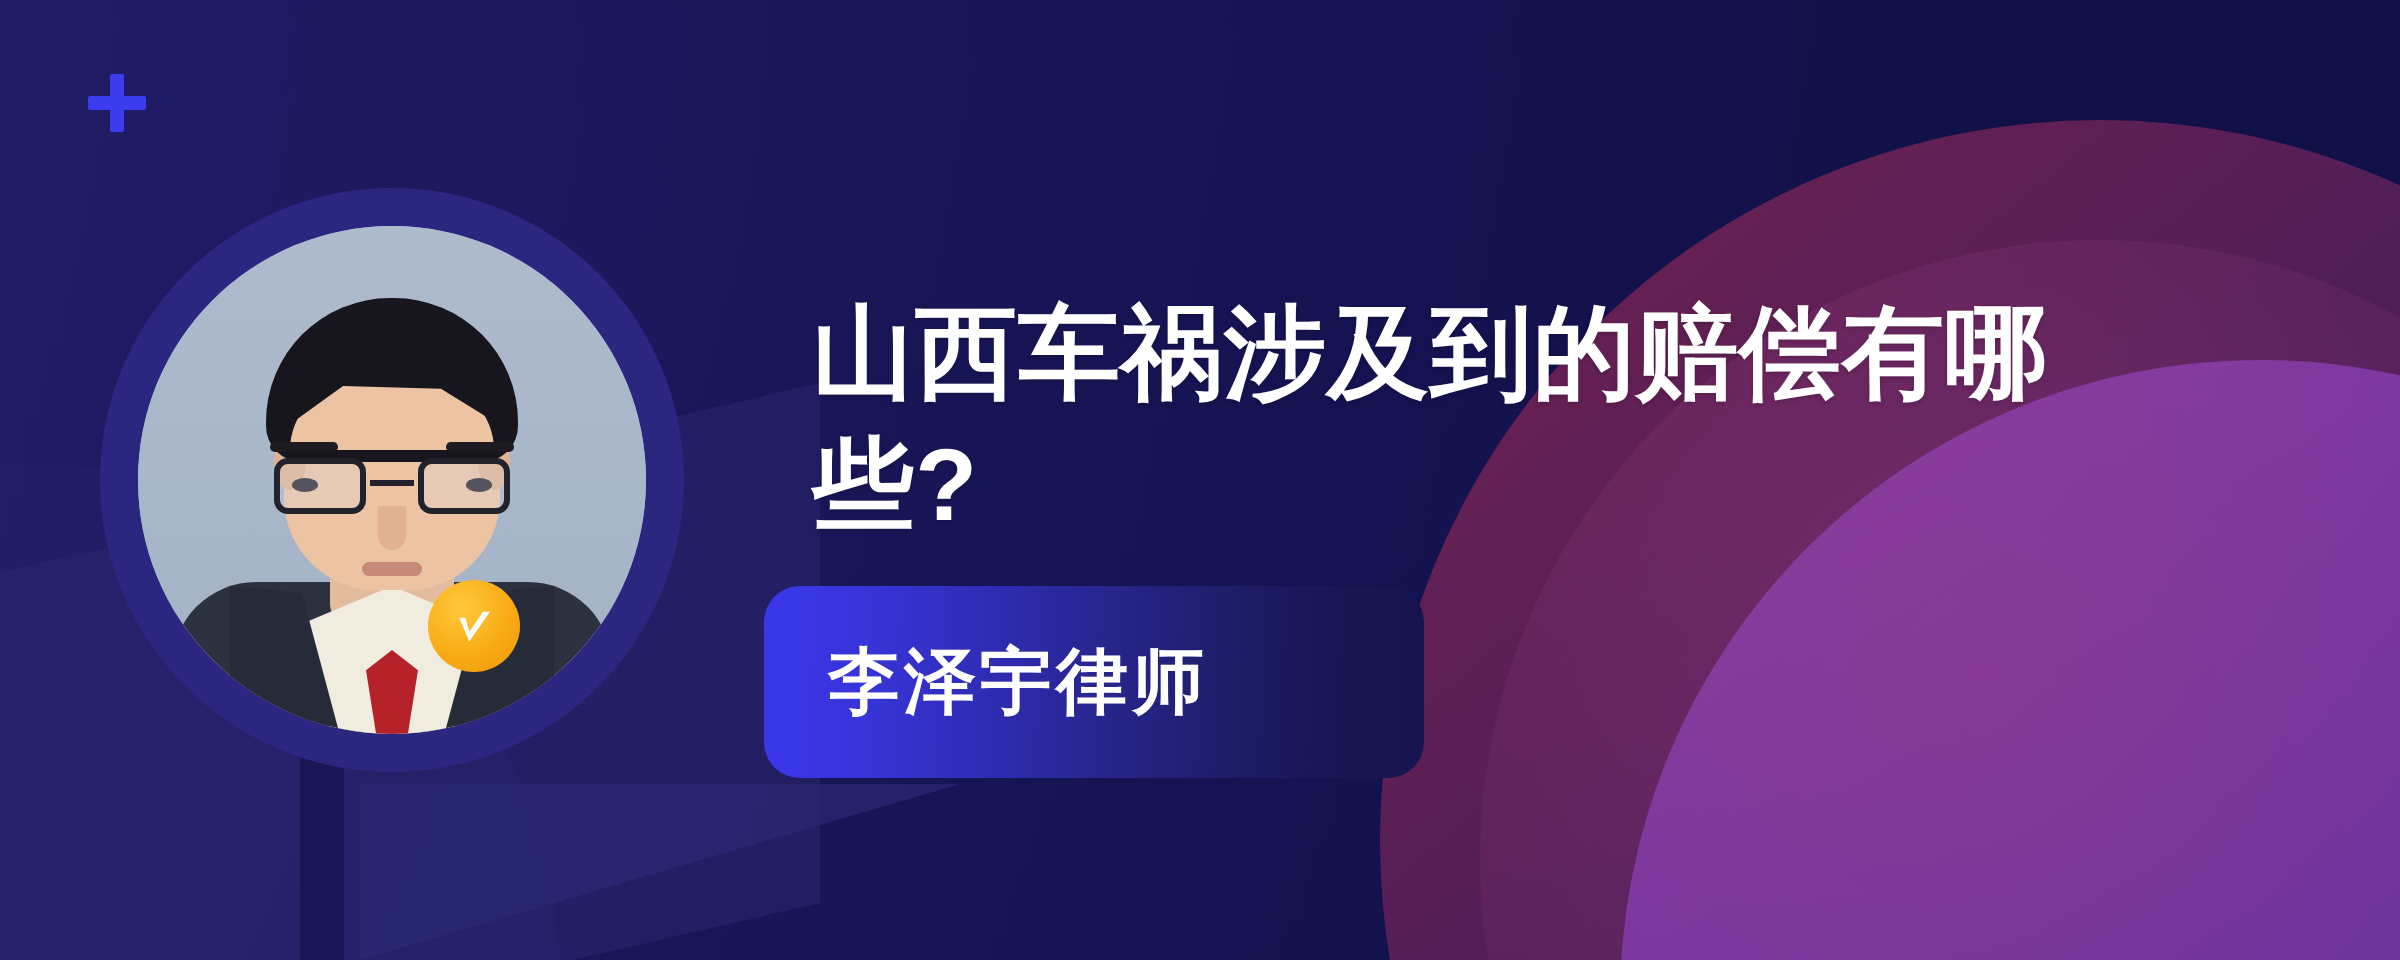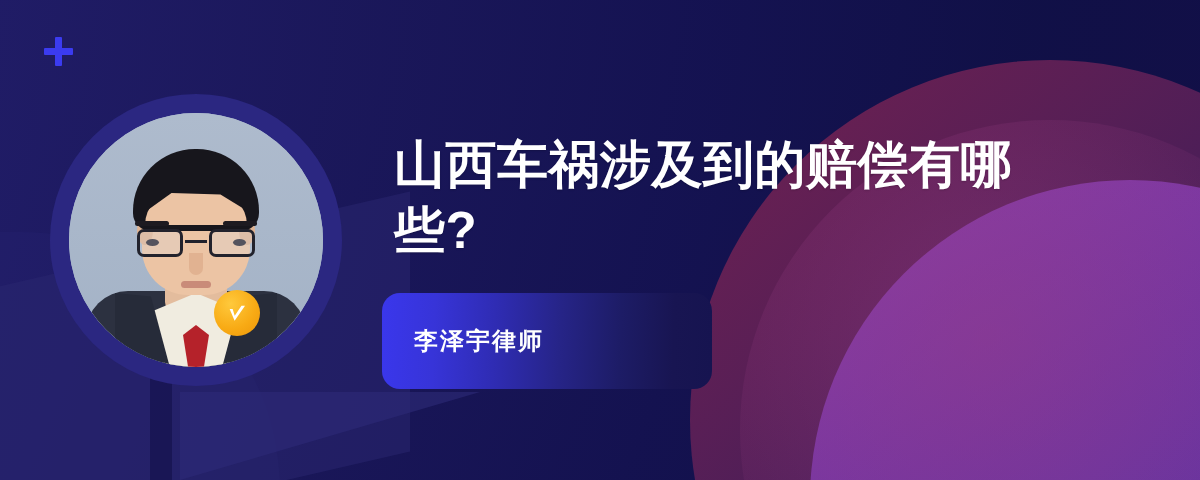--- a/index.html
+++ b/index.html
@@ -243,42 +243,42 @@
   .verify-badge svg { width: 26px; height: 26px; display: block; }
 
   
   .content {
     position: absolute;
     left: 390px;
     top: 128px;
     width: 700px;
   }
   .headline {
-    margin: 4px;
+    margin: 16px;
     color: #ffffff;
     font-size: 51px;
     font-weight: 700;
     line-height: 66px;
     letter-spacing: .5px;
     max-width: 665px;
     text-shadow: 0 1px 2px rgba(0,0,0,.18);
   }
   .name-button {
     position: absolute;
     left: -8px;
     top: 165px;
     width: 330px;
     height: 96px;
     border: none;
     border-radius: 18px;
     padding: 0 0 0 32px;
     text-align: left;
     color: #ffffff;
     font-family: "Liberation Sans", "DejaVu Sans", sans-serif;
-    font-size: 24px;
+    font-size: 36px;
     font-weight: 700;
     letter-spacing: 2px;
     cursor: pointer;
     background: linear-gradient(92deg,
                 #3a37ec 0%,
                 #3734d8 16%,
                 #2f2cb4 34%,
                 #262487 54%,
                 #1d1c66 72%,
                 #181552 88%,

